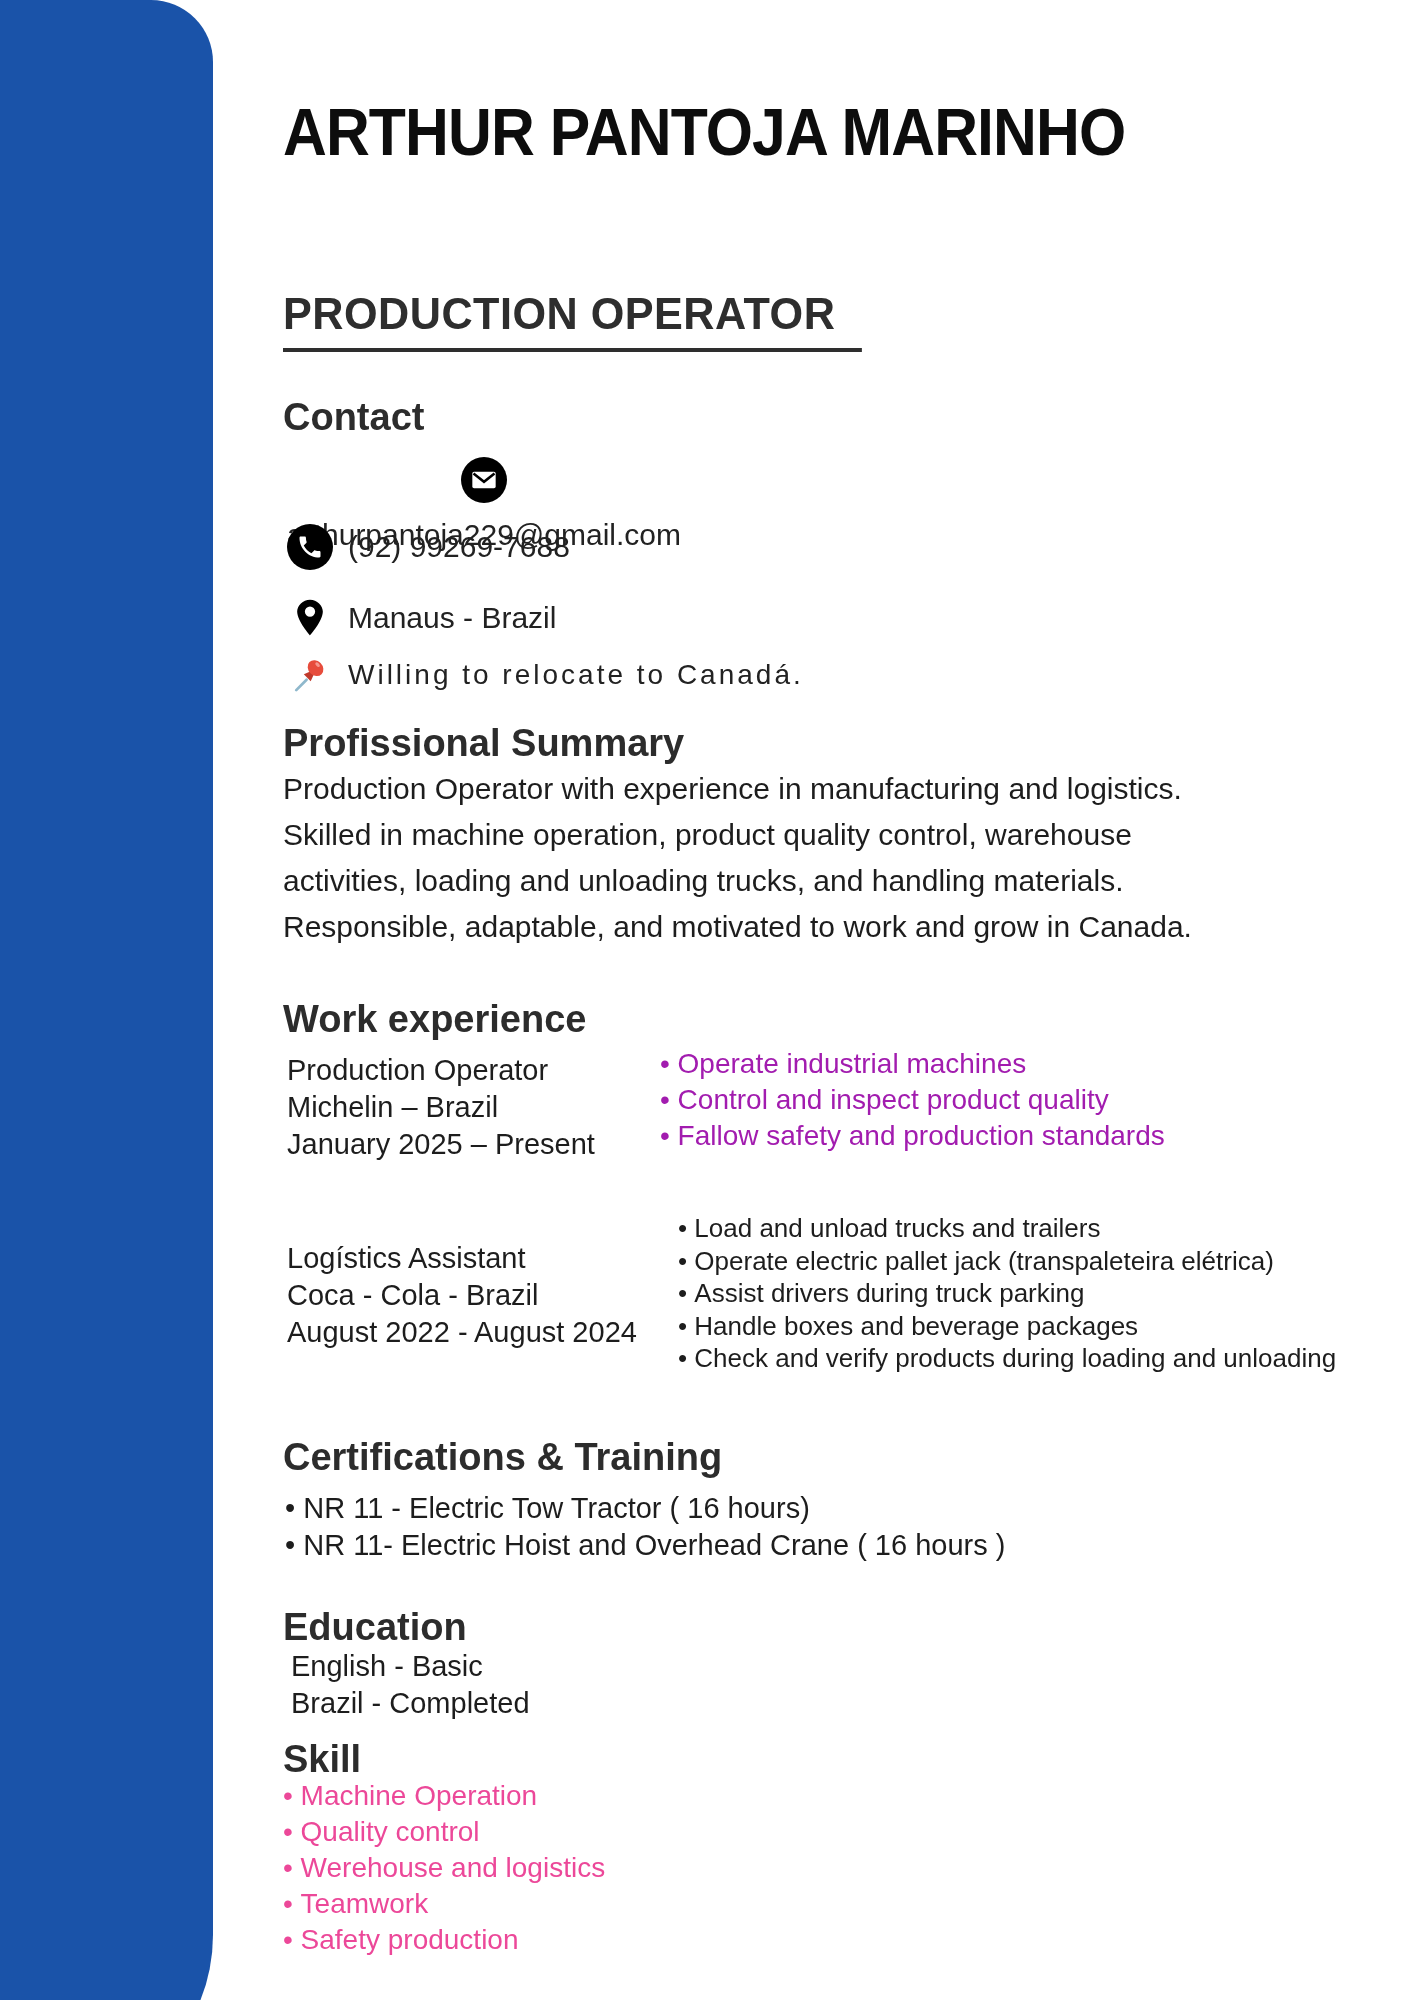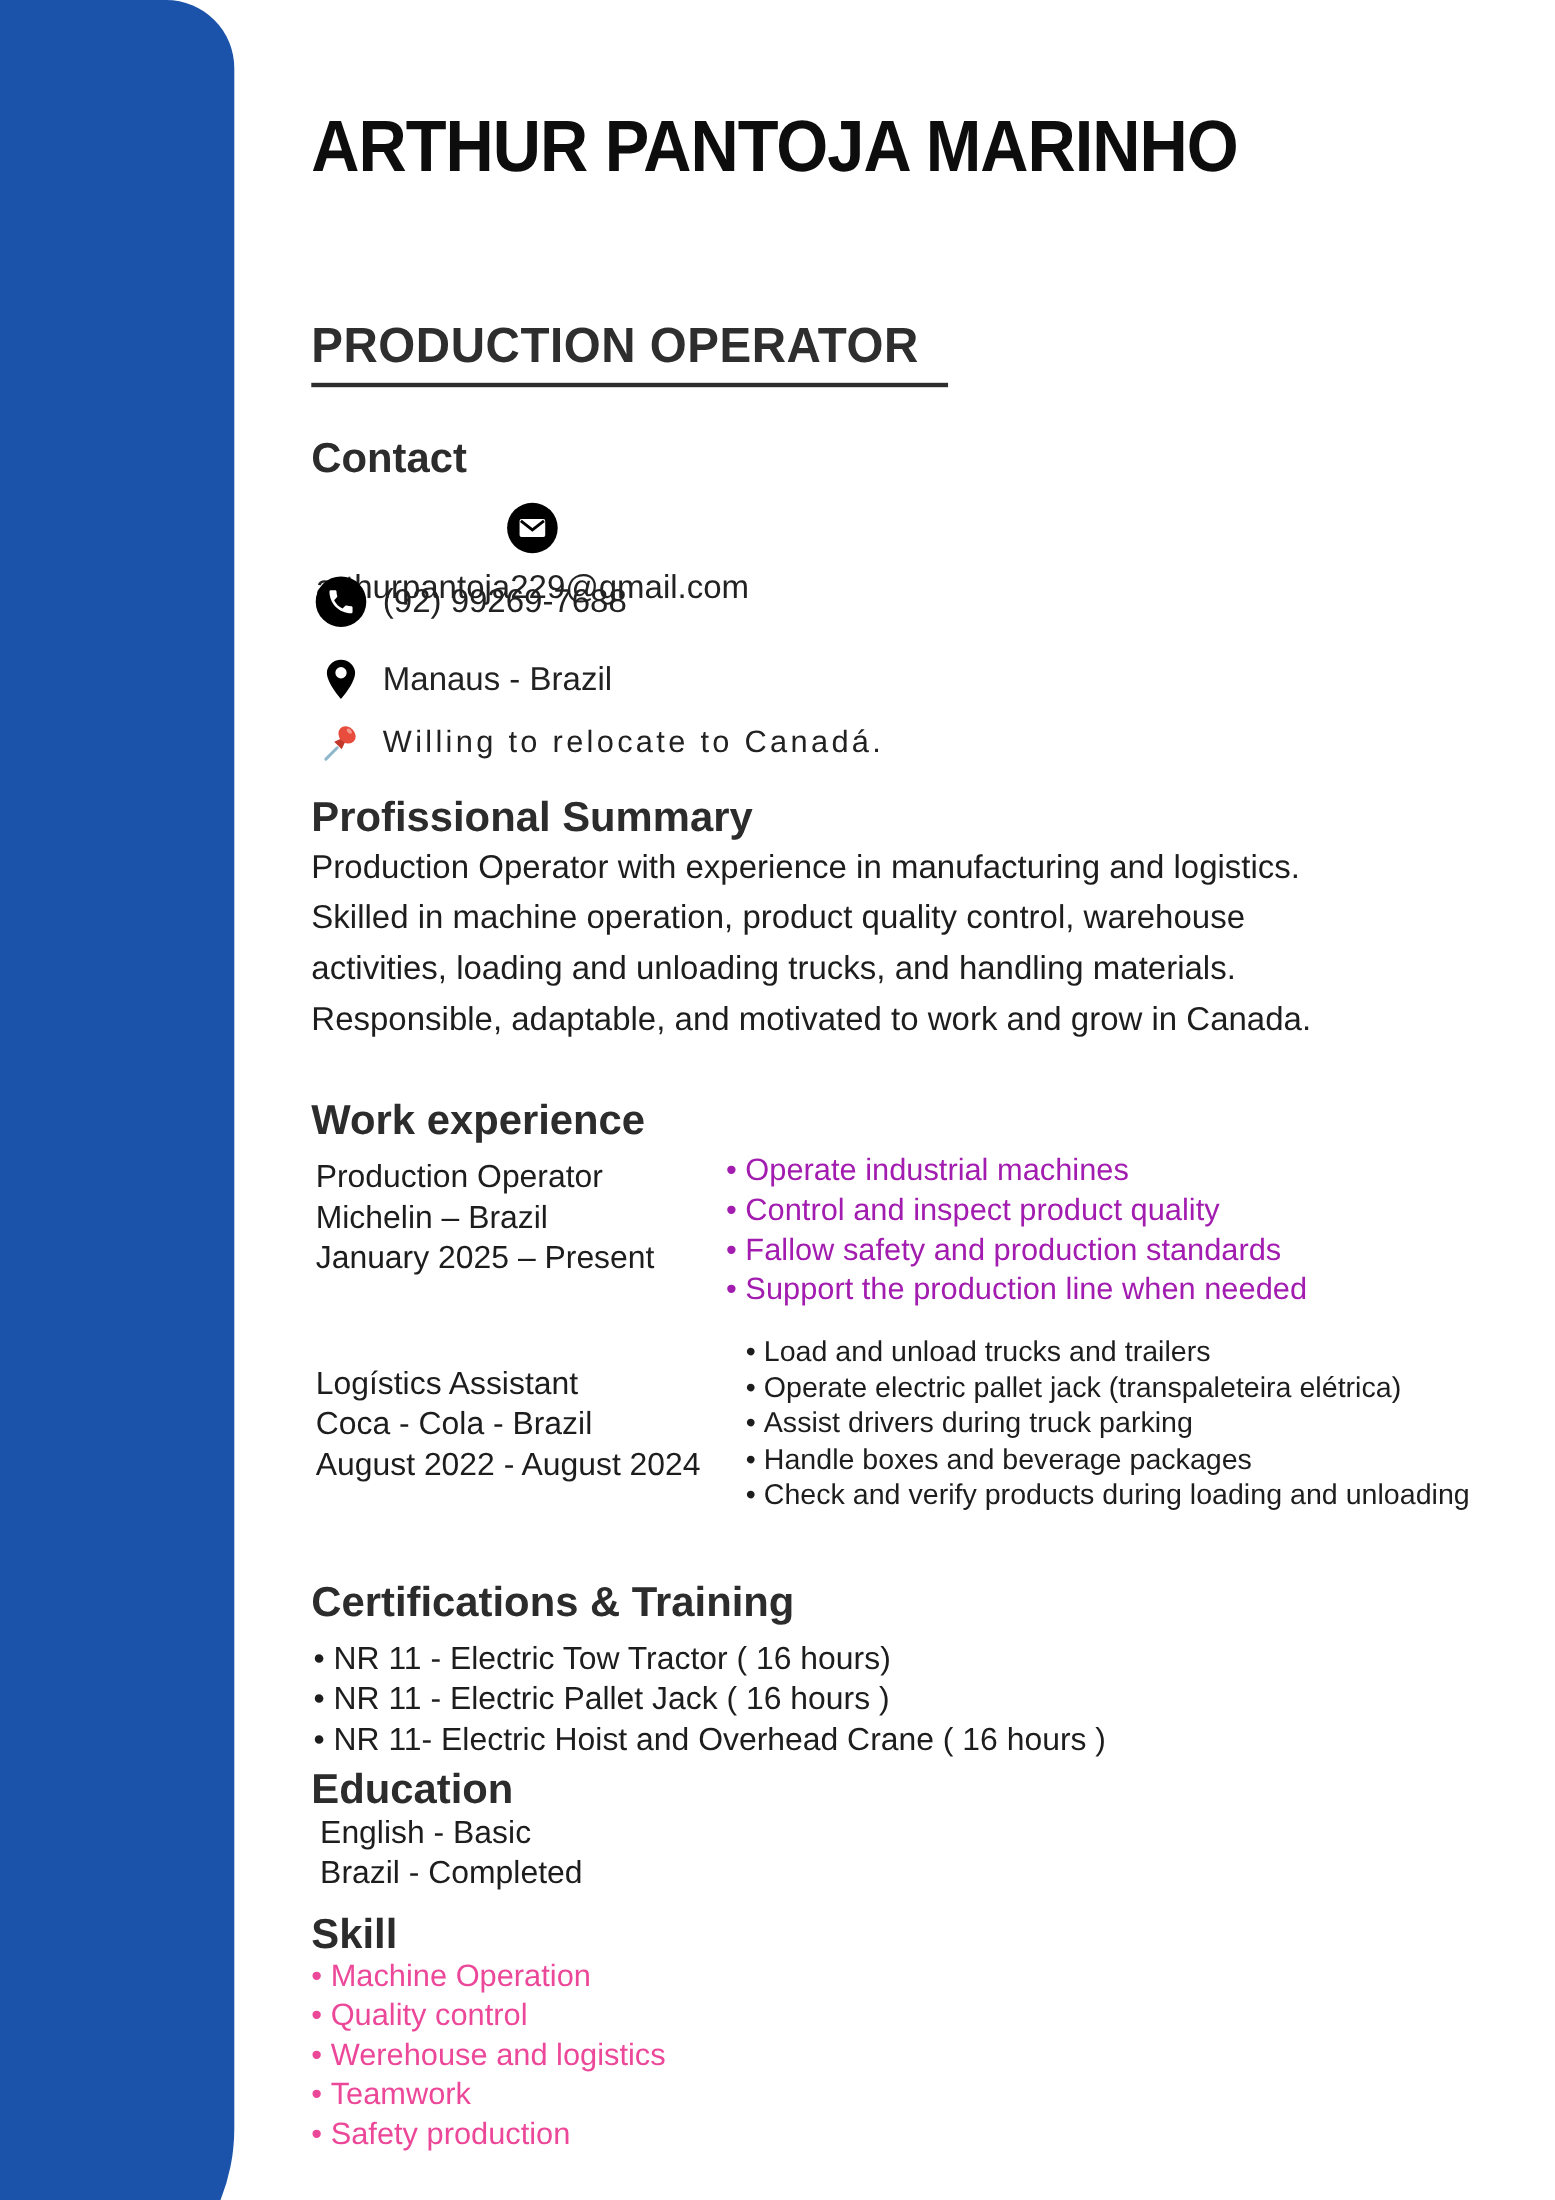--- a/index.html
+++ b/index.html
@@ -149,42 +149,40 @@
   <div class="job-left" style="top:1052px;">
     <div>Production Operator</div>
     <div>Michelin – Brazil</div>
     <div>January 2025 – Present</div>
   </div>
   <ul class="bullets job1-bullets">
 
   <li>Operate industrial machines</li>
       <li>Control and inspect product quality</li>
       <li>Fallow safety and production standards</li>
-      <li>Support the production line when needed</li>
     </ul>
 
   <div class="job-left" style="top:1240px;">
     <div>Logístics Assistant</div>
     <div>Coca - Cola - Brazil</div>
     <div>August 2022 - August 2024</div>
   </div>
   <ul class="bullets job2-bullets">
 
   <li>Load and unload trucks and trailers</li>
       <li>Operate electric pallet jack (transpaleteira elétrica)</li>
       <li>Assist drivers during truck parking</li>
       <li>Handle boxes and beverage packages</li>
       <li>Check and verify products during loading and unloading</li>
     </ul>
 
   <div class="section-heading" style="top:1436px;">Certifications &amp; Training</div>
   <ul class="bullets cert-list">
 
   <li>NR 11 - Electric Tow Tractor ( 16 hours)</li>
-      <li>NR 11 - Electric Pallet Jack ( 16 hours )</li>
       <li>NR 11- Electric Hoist and Overhead Crane ( 16 hours )</li>
     </ul>
 
   <div class="section-heading" style="top:1606px;">Education</div>
   <ul class="plain edu-list">
 
   <li>English - Basic</li>
       <li>Brazil - Completed</li>
     </ul>
 

